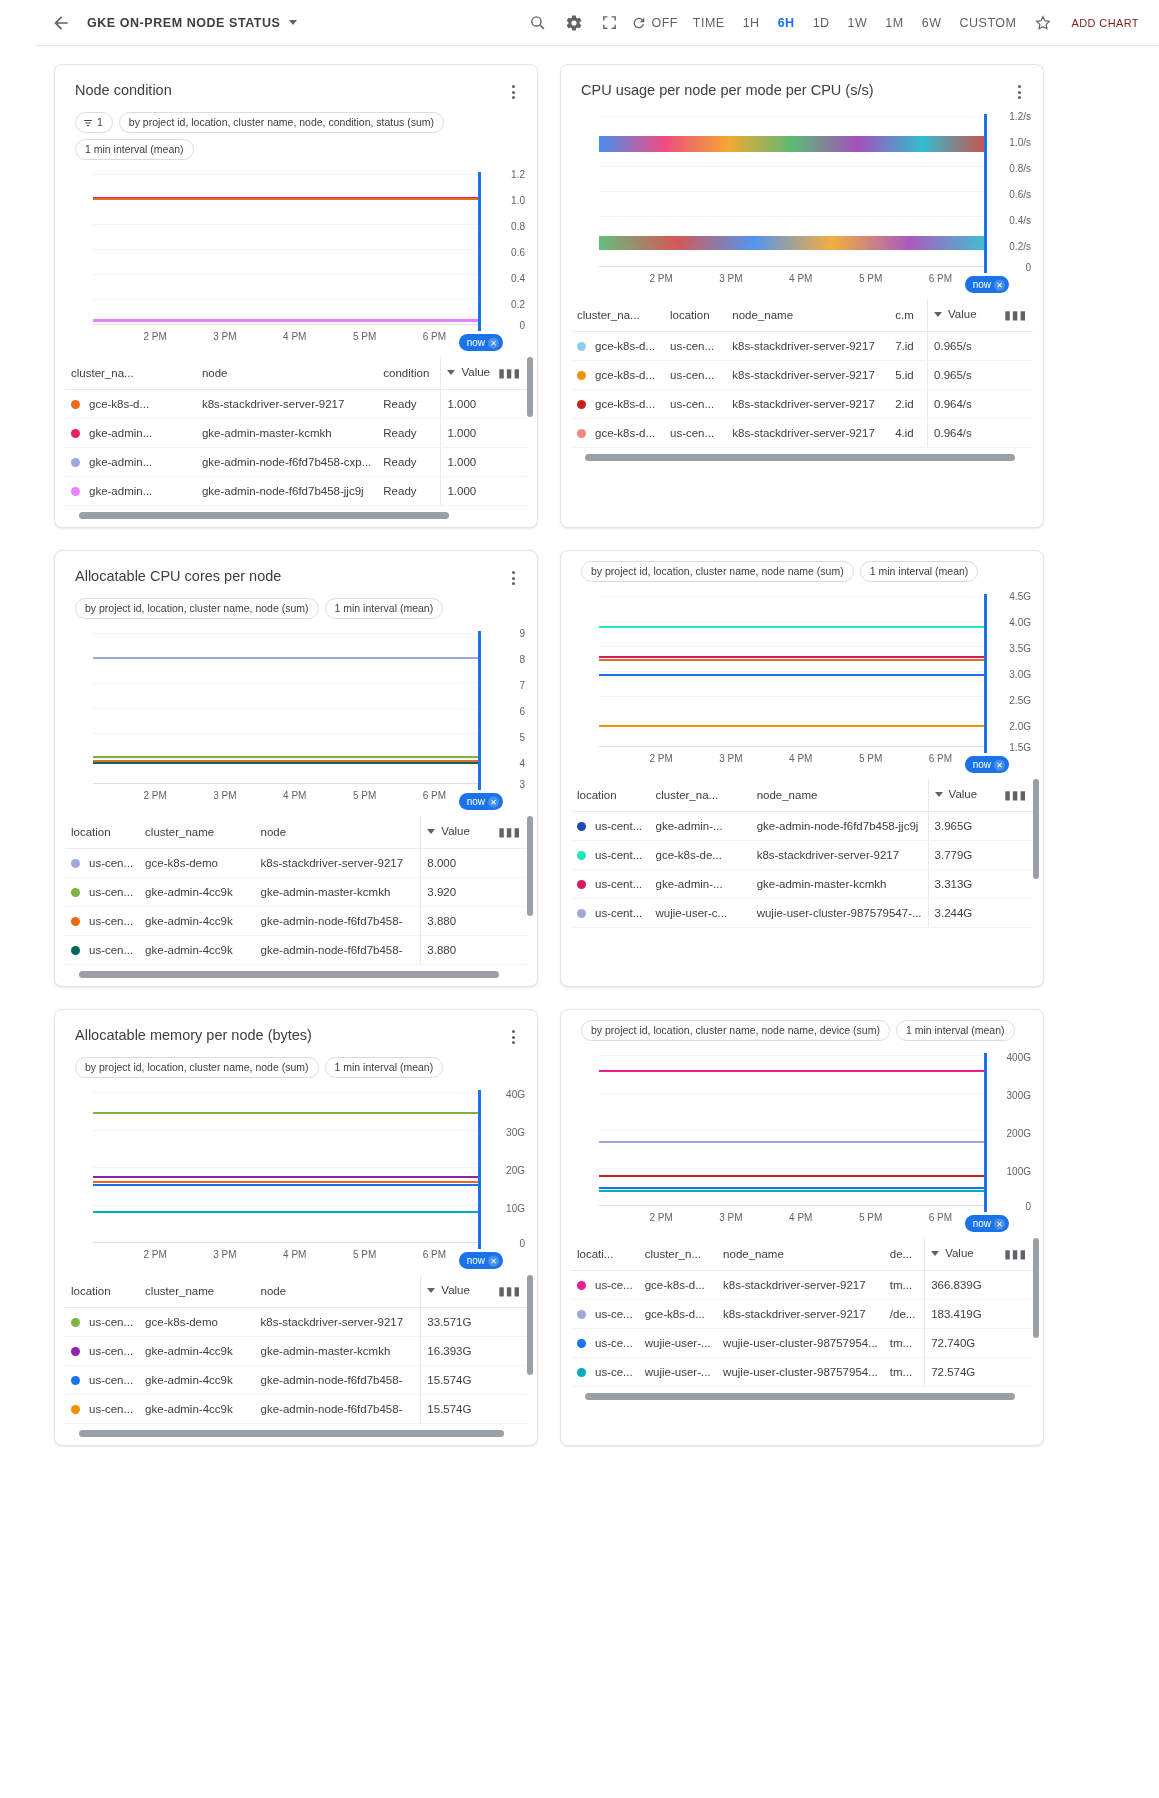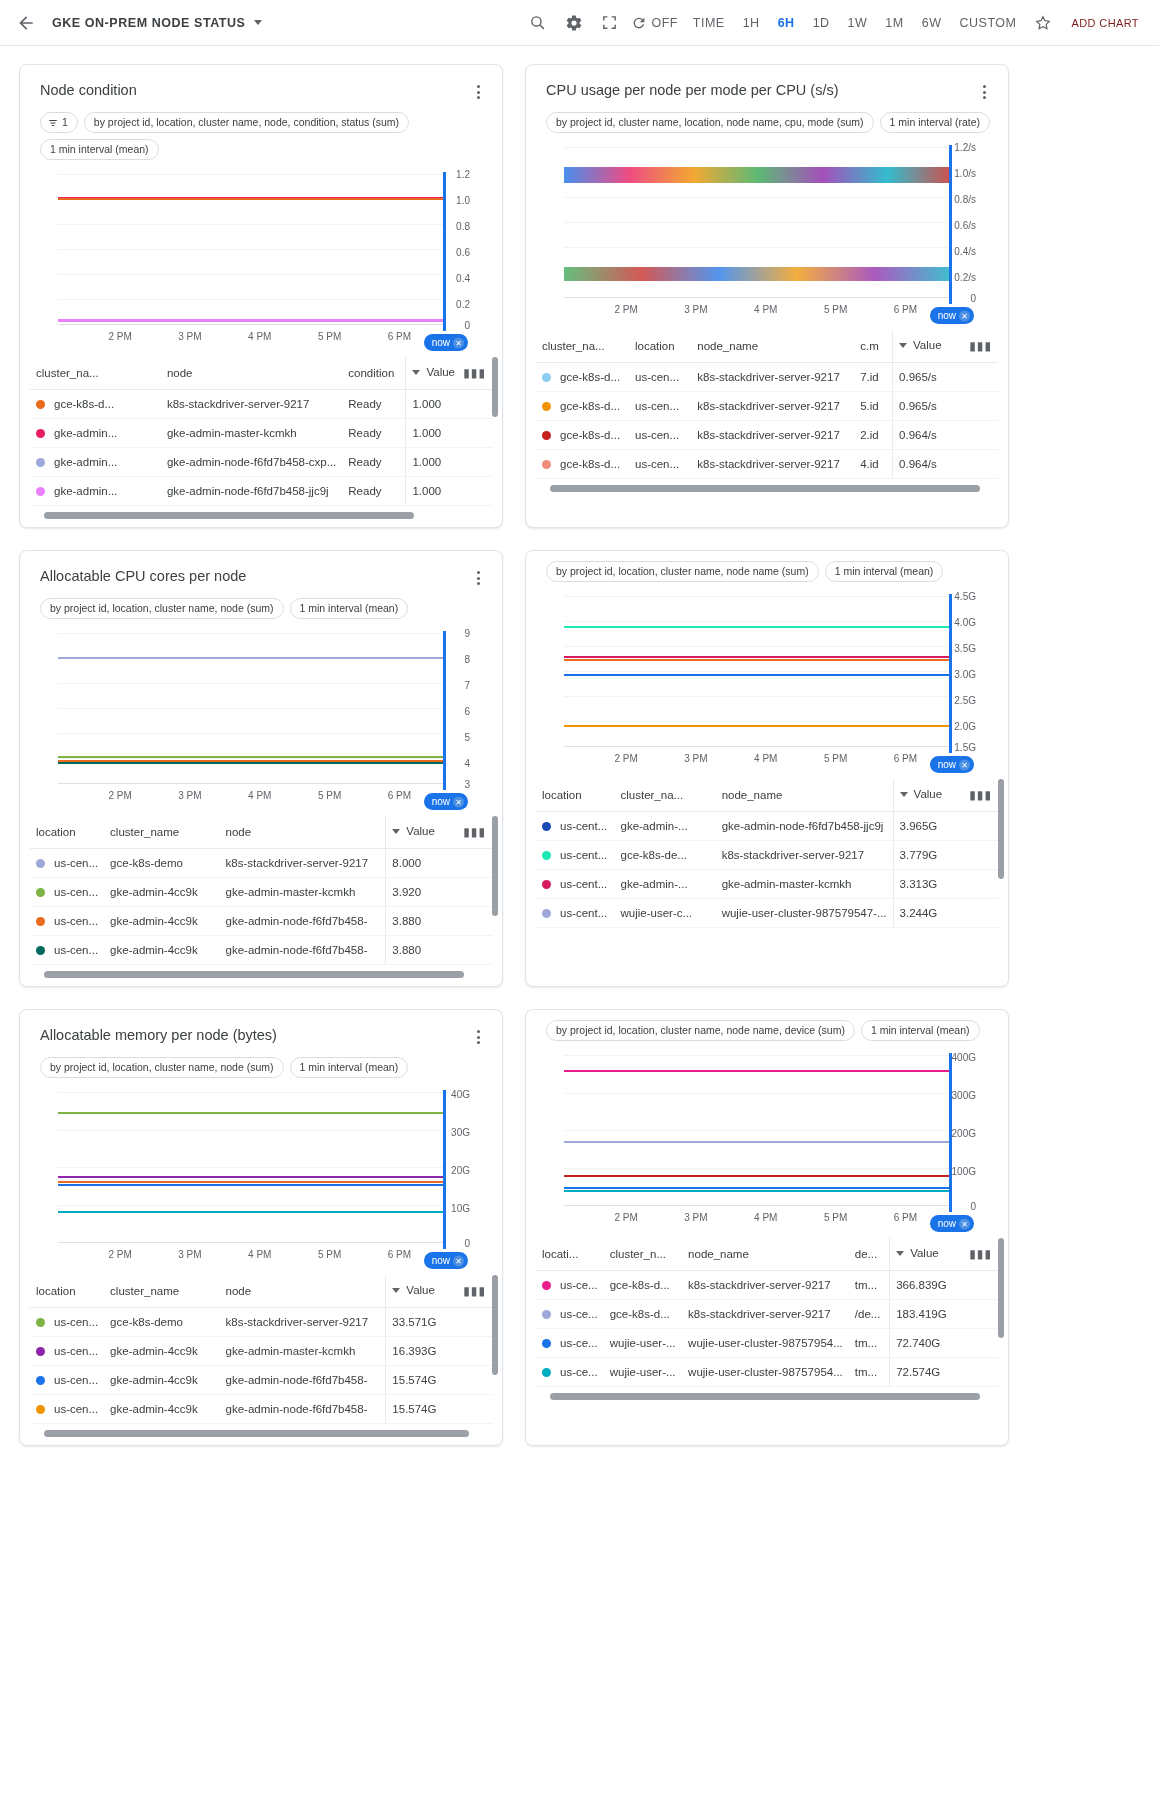--- a/index.html
+++ b/index.html
@@ -4,21 +4,21 @@
 <style>
   * { box-sizing: border-box; }
   html, body {
     margin: 0; padding: 0;
     width: 1159px;
     background: #ffffff;
     font-family: "Liberation Sans", sans-serif;
     color: #3c4043;
     -webkit-font-smoothing: antialiased;
   }
-  .app { width: 1159px; position: relative; }
+  .app { width: 1159px; position: relative; padding-left: 35px; }
 
   
   .topbar {
     height: 46px;
     display: flex;
     align-items: center;
     padding: 0 14px;
     border-bottom: 1px solid #e4e6e8;
     background: #fff;
   }
@@ -175,21 +175,21 @@
     position: absolute; left: 0; right: 0;
     height: 2px;
   }
   .yaxis {
     position: absolute;
     right: 0; top: 0; bottom: 28px;
     width: 54px;
     font-size: 10px;
     color: #5f6368;
   }
-  .ytick { position: absolute; right: 32px; transform: translateY(-50%); white-space: nowrap; }
+  .ytick { position: absolute; right: 12px; transform: translateY(-50%); white-space: nowrap; }
   .nowbar {
     position: absolute;
     top: 4px; bottom: 22px;
     width: 3px;
     background: #1a73e8;
   }
   .xaxis {
     position: absolute;
     left: 38px; right: 56px; bottom: 6px;
     height: 16px;
@@ -436,24 +436,20 @@
     </div>
 
     <div class="card">
       <div class="card-head">
         <div class="card-title">CPU usage per node per mode per CPU (s/s)</div>
         <div class="kebab">
             <i></i>
             <i></i>
             <i></i>
           </div>
-      </div>
-      <div class="chips">
-        <div class="chip">by project id, cluster name, location, node name, cpu, mode (sum)</div>
-        <div class="chip">1 min interval (rate)</div>
       </div>
 
       <div class="plot-wrap">
         <div class="plot">
           <div class="gridline" style="top:0%"></div>
           <div class="gridline" style="top:16.6%"></div>
           <div class="gridline" style="top:33.3%"></div>
           <div class="gridline" style="top:50%"></div>
           <div class="gridline" style="top:66.6%"></div>
           <div class="gridline" style="top:83.3%"></div>

